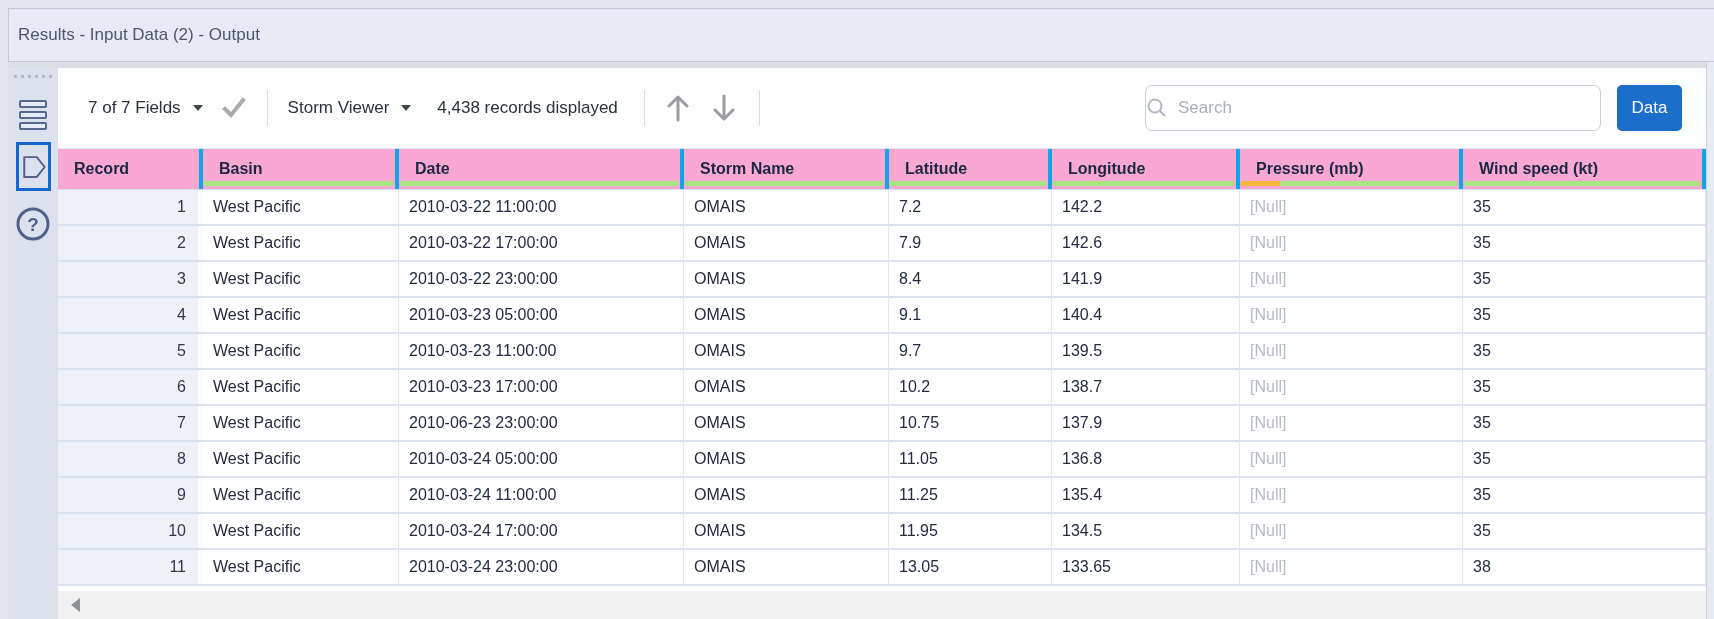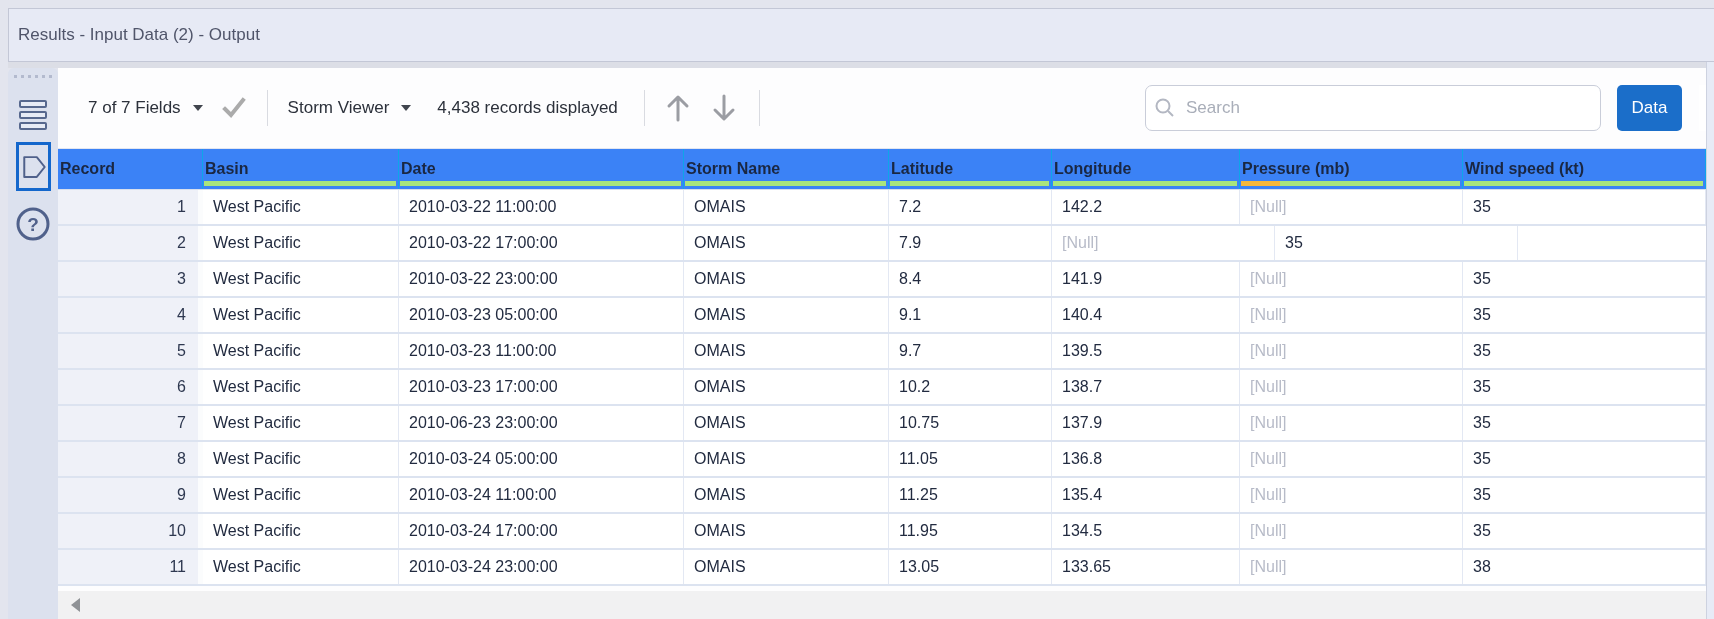--- a/index.html
+++ b/index.html
@@ -35,37 +35,37 @@
   .tb-left { position:absolute; left:30px; top:0; height:80px; display:flex; align-items:center; }
   .tb-label { font-size:17px; color:#2c313b; }
   .caret { width:0; height:0; border-left:5px solid transparent; border-right:5px solid transparent;
     border-top:6px solid #41454e; margin-left:12px; display:inline-block; }
   .ddbtn { display:flex; align-items:center; cursor:pointer; }
   .vdiv { width:1px; height:36px; background:#d9dbe1; }
   .arrow-btn { display:flex; align-items:center; justify-content:center; cursor:pointer; }
 
   .searchbox { position:absolute; left:1087px; top:17px; width:456px; height:46px;
     background:#fff; border:1px solid #c9cdd9; border-radius:7px;
-    display:flex; align-items:center; padding-left:8px; }
+    display:flex; align-items:center; padding-left:0; }
   .searchbox input { border:none; outline:none; flex:1; font-size:17px; color:#333;
     font-family:inherit; margin-left:10px; background:transparent; }
   .searchbox input::placeholder { color:#a9aeb9; }
 
   .data-btn { position:absolute; left:1559px; top:17px; width:65px; height:46px;
     border-radius:5px; color:#fff; font-size:17px; display:flex; align-items:center;
     justify-content:center; cursor:pointer; z-index:2; }
   .meta-btn { position:absolute; left:1641px; top:17px; width:90px; height:46px;
     background:#fff; color:#13264e; font-size:17px; font-weight:bold;
     display:flex; align-items:center; padding-left:6px; cursor:pointer; }
 
   
   .grid { position:absolute; left:0; top:80px; right:0; bottom:0; }
   .thead { display:flex; height:42px; border-top:1px solid #e2e6f1; border-bottom:1px solid #d8dfee; }
-  .th { position:relative; background:#3b82f6; border-right:1px solid #0ea5e9;
-    display:flex; align-items:center; padding-left:2px;
+  .th { position:relative; background:#f9a8d4; border-right:4px solid #0ea5e9;
+    display:flex; align-items:center; padding-left:16px;
     font-size:16px; font-weight:bold; color:#1a2742; cursor:pointer; }
   .qbar { position:absolute; left:1px; right:2px; bottom:3px; height:5px; }
   .tr { display:flex; height:36px; border-bottom:2px solid #dce3f0; background:#fff; }
   .td { border-right:1px solid #e3e8f3; padding-left:10px; display:flex; align-items:center;
     font-size:16px; color:#222b40; overflow:hidden; white-space:nowrap; }
   .td.rec { justify-content:flex-end; padding-right:12px; background:#eff1f8;
     border-right:5px solid #fbfcfd; color:#2e3850; }
   .td.null { color:#b7bbc8; }
 
   
@@ -200,20 +200,21 @@
             <div class="td" style="width: 188px;">142.2</div>
             <div class="td null" style="width: 223px;">[Null]</div>
             <div class="td" style="width: 243px;">35</div>
           </div>
           <div class="tr">
             <div class="td rec" style="width: 145px;">2</div>
             <div class="td" style="width: 196px;">West Pacific</div>
             <div class="td" style="width: 285px;">2010-03-22 17:00:00</div>
             <div class="td" style="width: 205px;">OMAIS</div>
             <div class="td" style="width: 163px;">7.9</div>
+            <div class="td" style="width: 188px;">142.6</div>
             <div class="td null" style="width: 223px;">[Null]</div>
             <div class="td" style="width: 243px;">35</div>
           </div>
           <div class="tr">
             <div class="td rec" style="width: 145px;">3</div>
             <div class="td" style="width: 196px;">West Pacific</div>
             <div class="td" style="width: 285px;">2010-03-22 23:00:00</div>
             <div class="td" style="width: 205px;">OMAIS</div>
             <div class="td" style="width: 163px;">8.4</div>
             <div class="td" style="width: 188px;">141.9</div>

